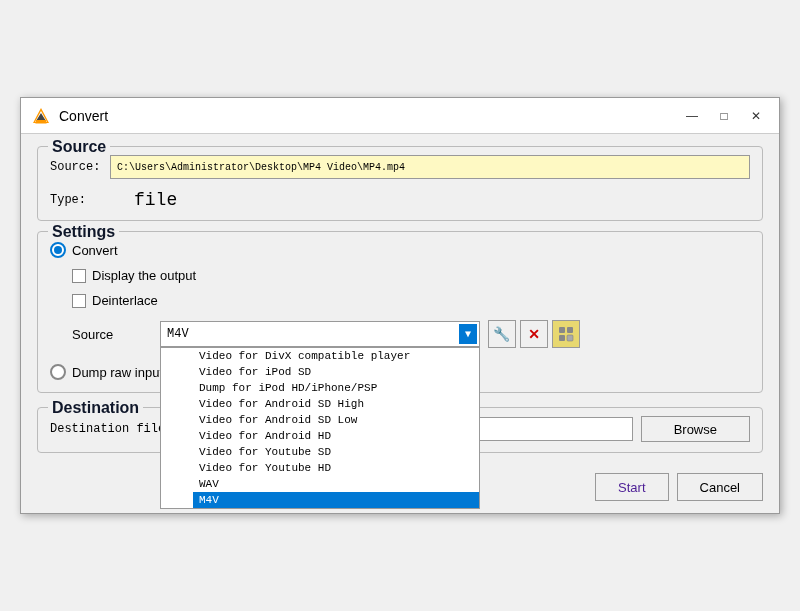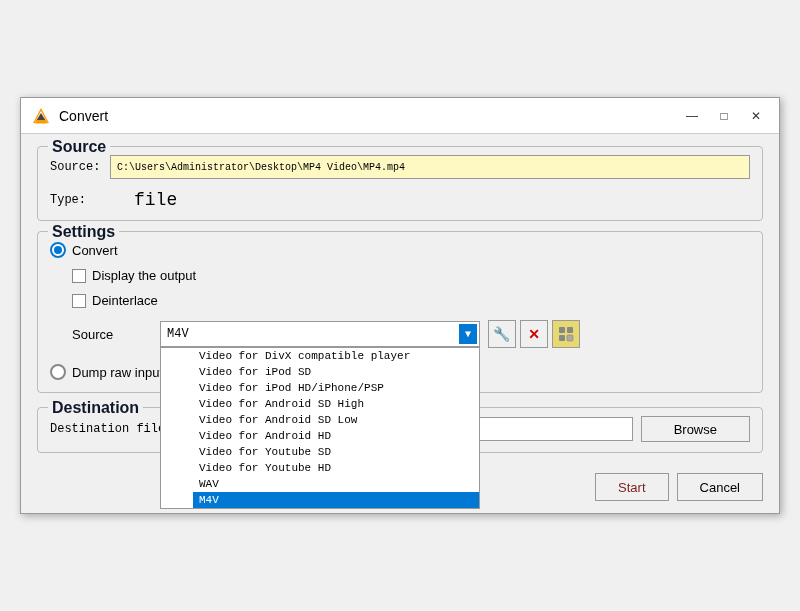--- a/index.html
+++ b/index.html
@@ -359,21 +359,21 @@
       padding: 4px 22px;
       border: 1px solid #999;
       background: #f0f0f0;
       cursor: pointer;
       font-size: 13px;
       height: 28px;
       min-width: 70px;
     }
 
     .action-btn.disabled {
-      color: #7f1d1d;
+      color: #4c1d95;
       cursor: default;
     }
   </style>
 </head>
 <body>
 
 <div class="window">
 
   <div class="title-bar">
     <div class="title-bar-icon">
@@ -432,21 +432,21 @@
           <span class="profile-label">Source</span>
           <div class="profile-select-wrapper">
             <div class="profile-select-display">
               <span>M4V</span>
               <div class="dropdown-arrow">▼</div>
             </div>
 
             <div class="dropdown-list">
               <div class="dropdown-item">Video for DivX compatible player</div>
               <div class="dropdown-item">Video for iPod SD</div>
-              <div class="dropdown-item">Video for iPod HD/iPhone/PSP</div>
+              <div class="dropdown-item">Dump for iPod HD/iPhone/PSP</div>
               <div class="dropdown-item">Video for Android SD High</div>
               <div class="dropdown-item">Video for Android SD Low</div>
               <div class="dropdown-item">Video for Android HD</div>
               <div class="dropdown-item">Video for Youtube SD</div>
               <div class="dropdown-item">Video for Youtube HD</div>
               <div class="dropdown-item">WAV</div>
               <div class="dropdown-item selected">M4V</div>
             </div>
           </div>
           <div class="profile-tools">

